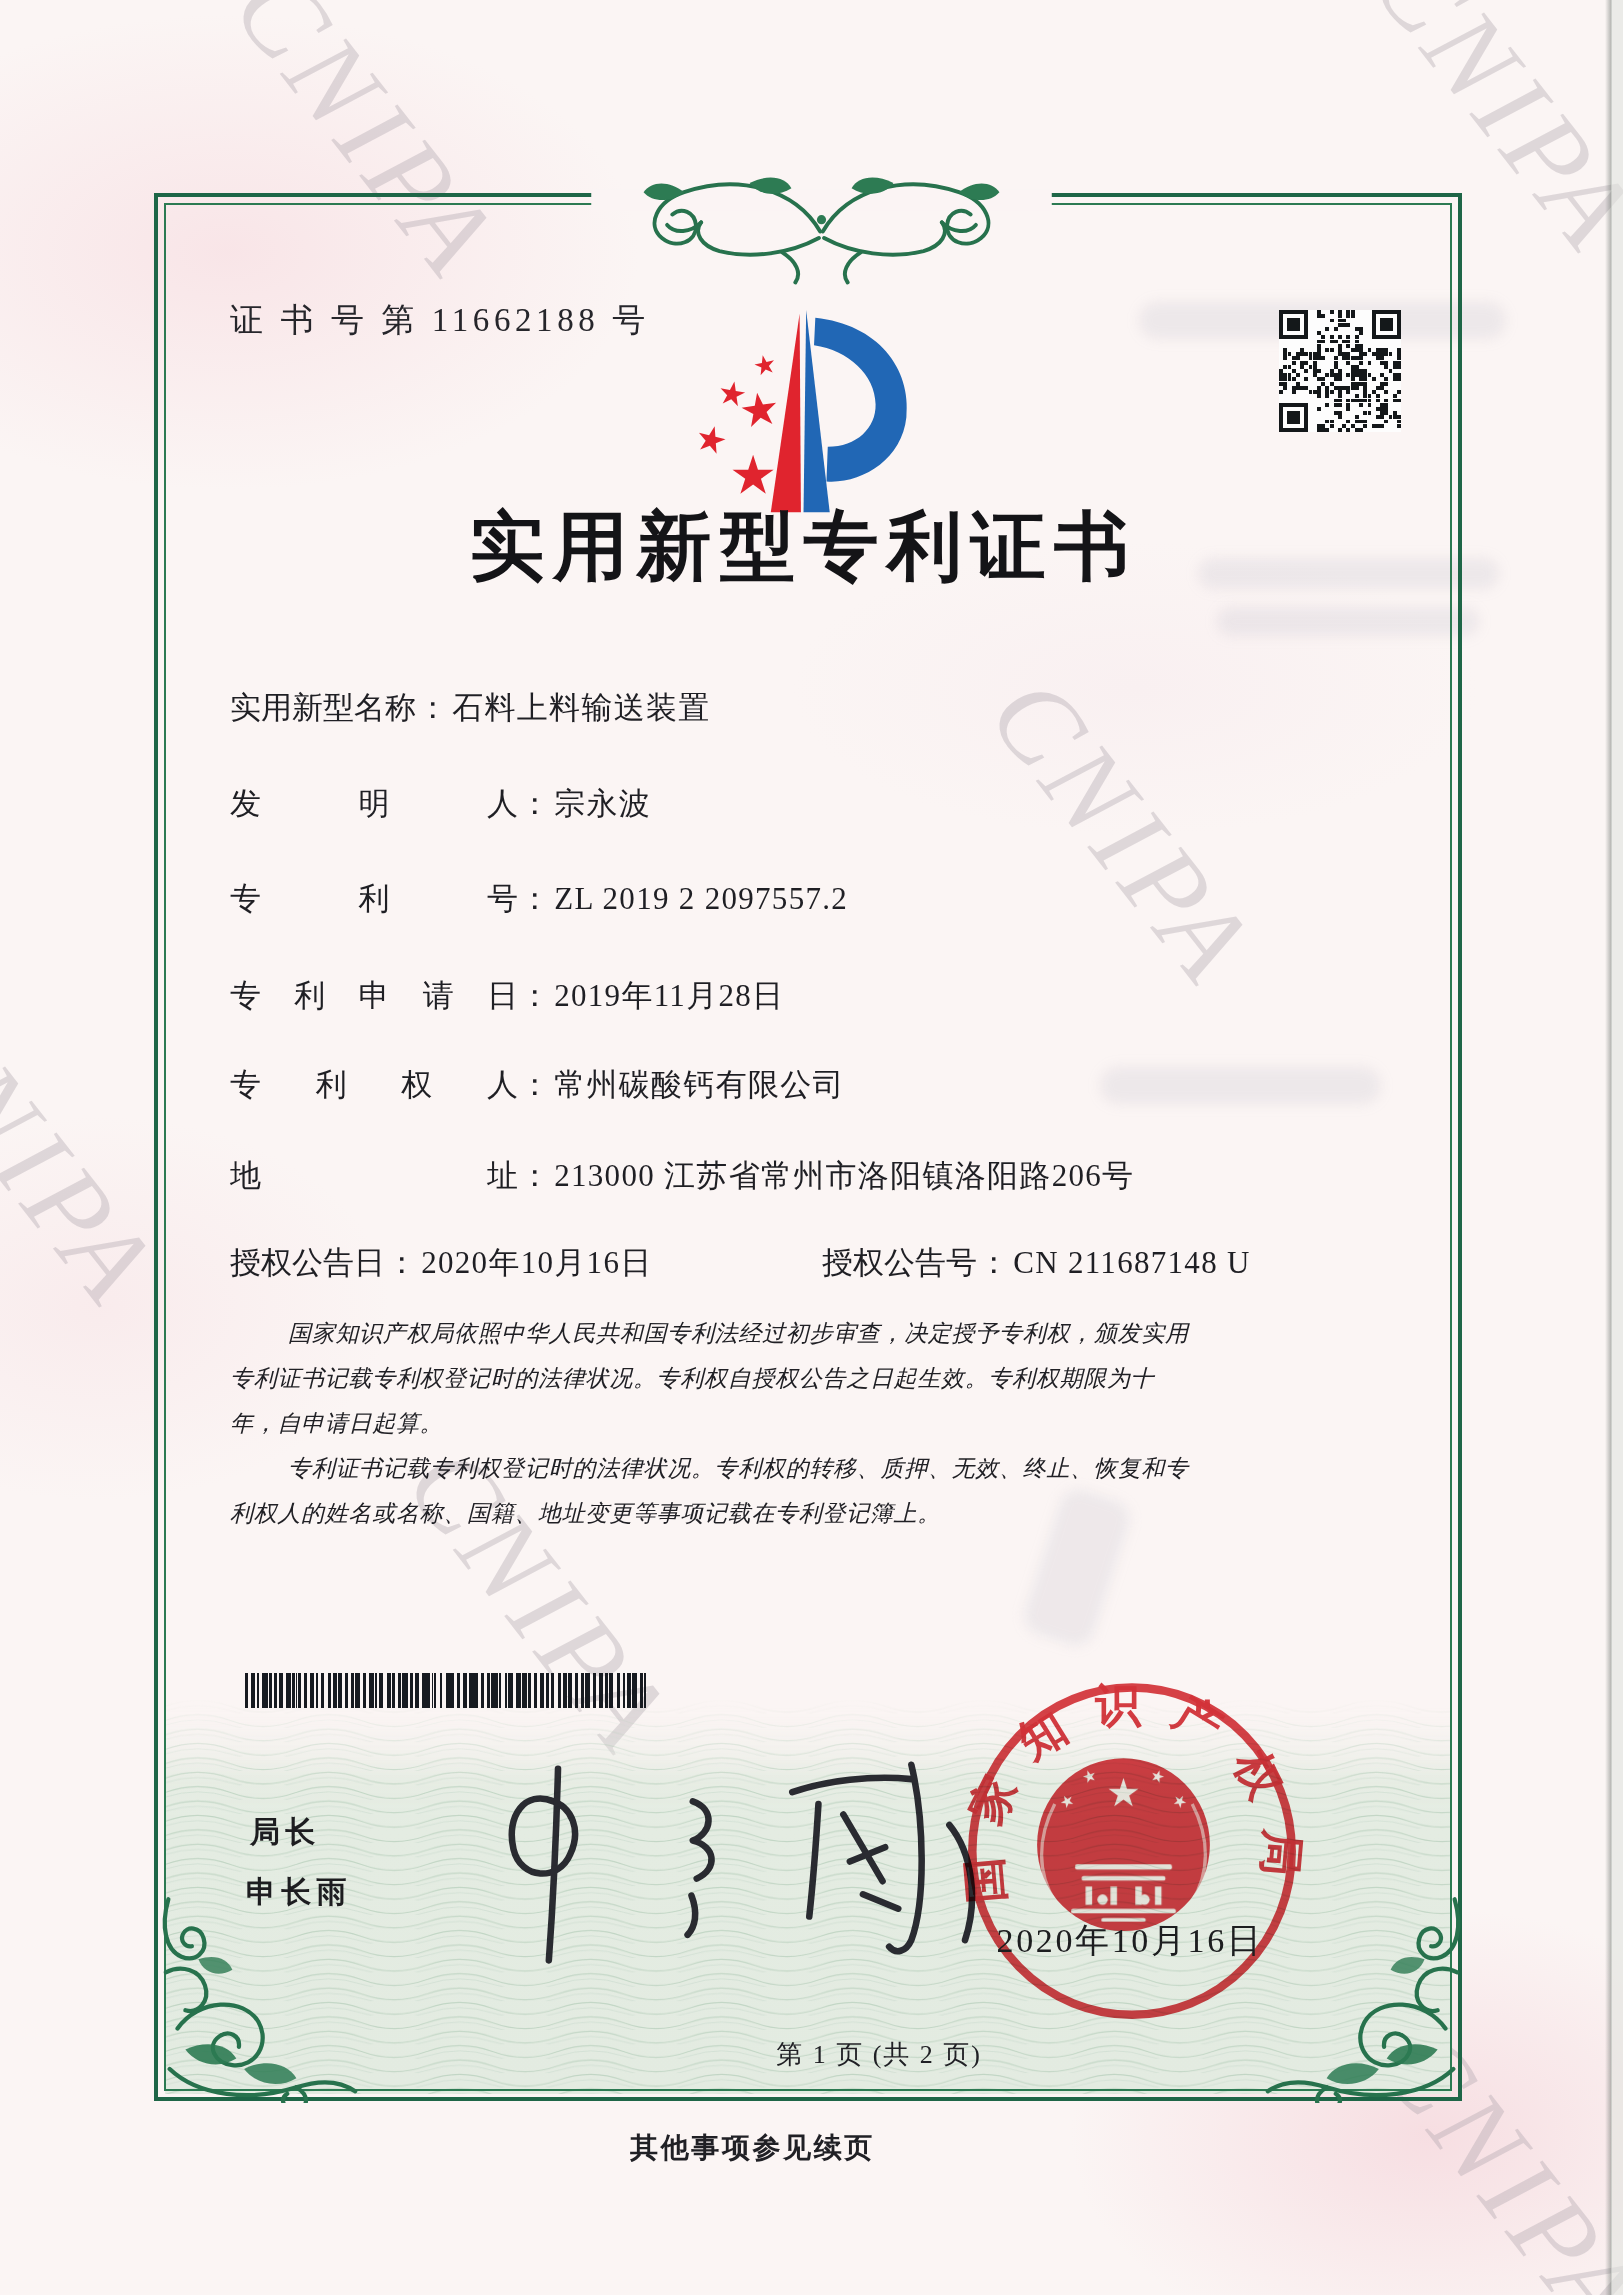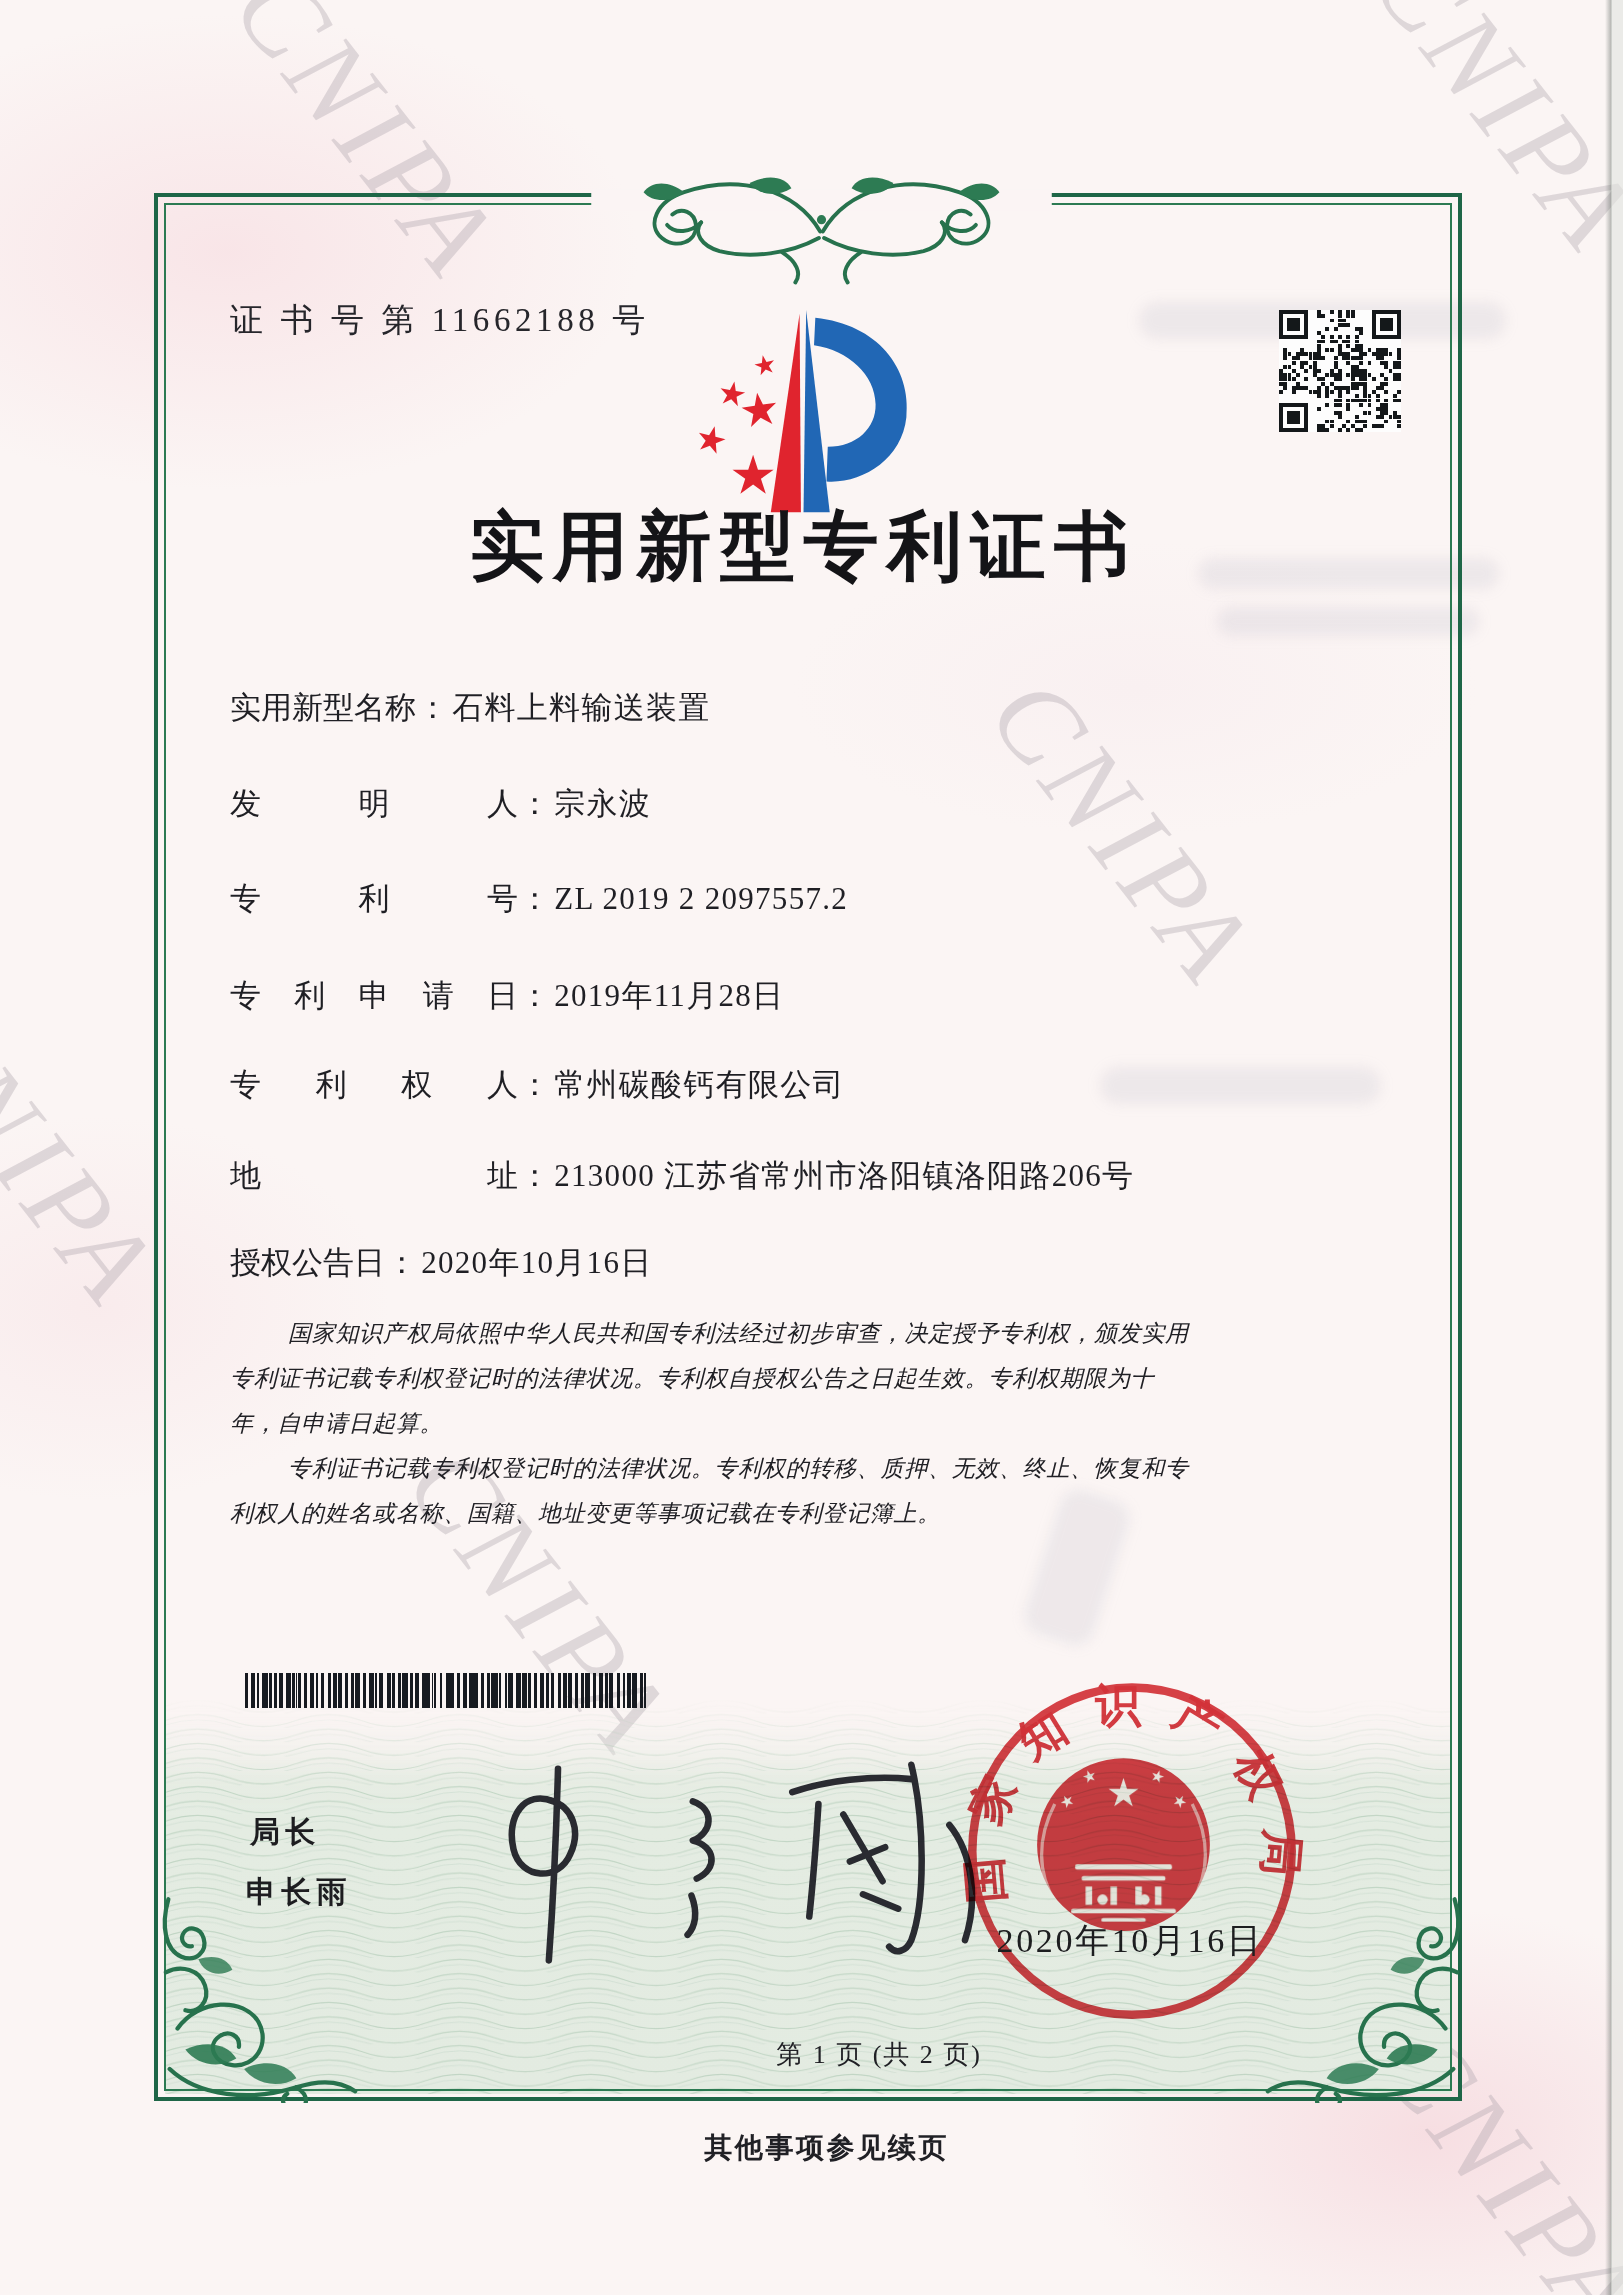--- a/index.html
+++ b/index.html
@@ -52,21 +52,21 @@
        repeating-linear-gradient(90deg,#171a20 0 1.3px,transparent 1.3px 8.5px),
        repeating-linear-gradient(90deg,transparent 0 19px,#171a20 19px 23px);}
   .qr{position:absolute;left:1279px;top:310px;width:122px;height:122px;background:#fdfdfd;}
   
   .signer{position:absolute;left:250px;font-family:"Liberation Sans","DejaVu Sans",sans-serif;
       font-weight:700;font-size:30px;color:#1d1d20;letter-spacing:5.2px;}
   .signer.t{top:1812px;} .signer.n{top:1872px;left:246px;}
   
   .pageno{position:absolute;left:550px;width:432px;top:2037px;text-align:right;
       font-size:26px;color:#202025;letter-spacing:2px;}
-  .note{position:absolute;left:556px;width:393px;top:2129px;text-align:right;
+  .note{position:absolute;left:556px;width:393px;top:2129px;text-align:center;
       font-size:28px;font-weight:700;color:#202025;letter-spacing:2.6px;}
   
   .scan-edge{position:absolute;top:0;bottom:0;left:1605px;width:6.5px;
       background:linear-gradient(90deg,rgba(110,118,112,0),rgba(104,112,106,.55));}
   .scan-edge2{position:absolute;top:0;bottom:0;left:1611px;width:11.8px;background:rgba(225,228,224,.6);}
   .seal-svg{mix-blend-mode:multiply;}
 </style>
 </head>
 <body>
 
@@ -462,20 +462,23 @@
   </div>
   <div class="field-row r5">
     <span class="lbl">专利权人</span><span class="colon">：</span><span class="val">常州碳酸钙有限公司</span>
   </div>
   <div class="field-row r6">
     <span class="lbl">地址</span><span class="colon">：</span><span class="val">213000 江苏省常州市洛阳镇洛阳路206号</span>
   </div>
   <div class="field-row r7">
     <span class="lbl natural">授权公告日</span><span class="colon">：</span><span class="val">2020年10月16日</span>
   </div>
+  <div class="field-row r7b">
+    <span class="lbl natural">授权公告号</span><span class="colon">：</span><span class="val">CN 211687148 U</span>
+  </div>
 
   <div class="bodytext">
     <div class="ln ind">国家知识产权局依照中华人民共和国专利法经过初步审查，决定授予专利权，颁发实用</div>
     <div class="ln">专利证书记载专利权登记时的法律状况。专利权自授权公告之日起生效。专利权期限为十</div>
     <div class="ln">年，自申请日起算。</div>
     <div class="ln ind">专利证书记载专利权登记时的法律状况。专利权的转移、质押、无效、终止、恢复和专</div>
     <div class="ln">利权人的姓名或名称、国籍、地址变更等事项记载在专利登记簿上。</div>
   </div>
 
   <div class="barcode"></div>

